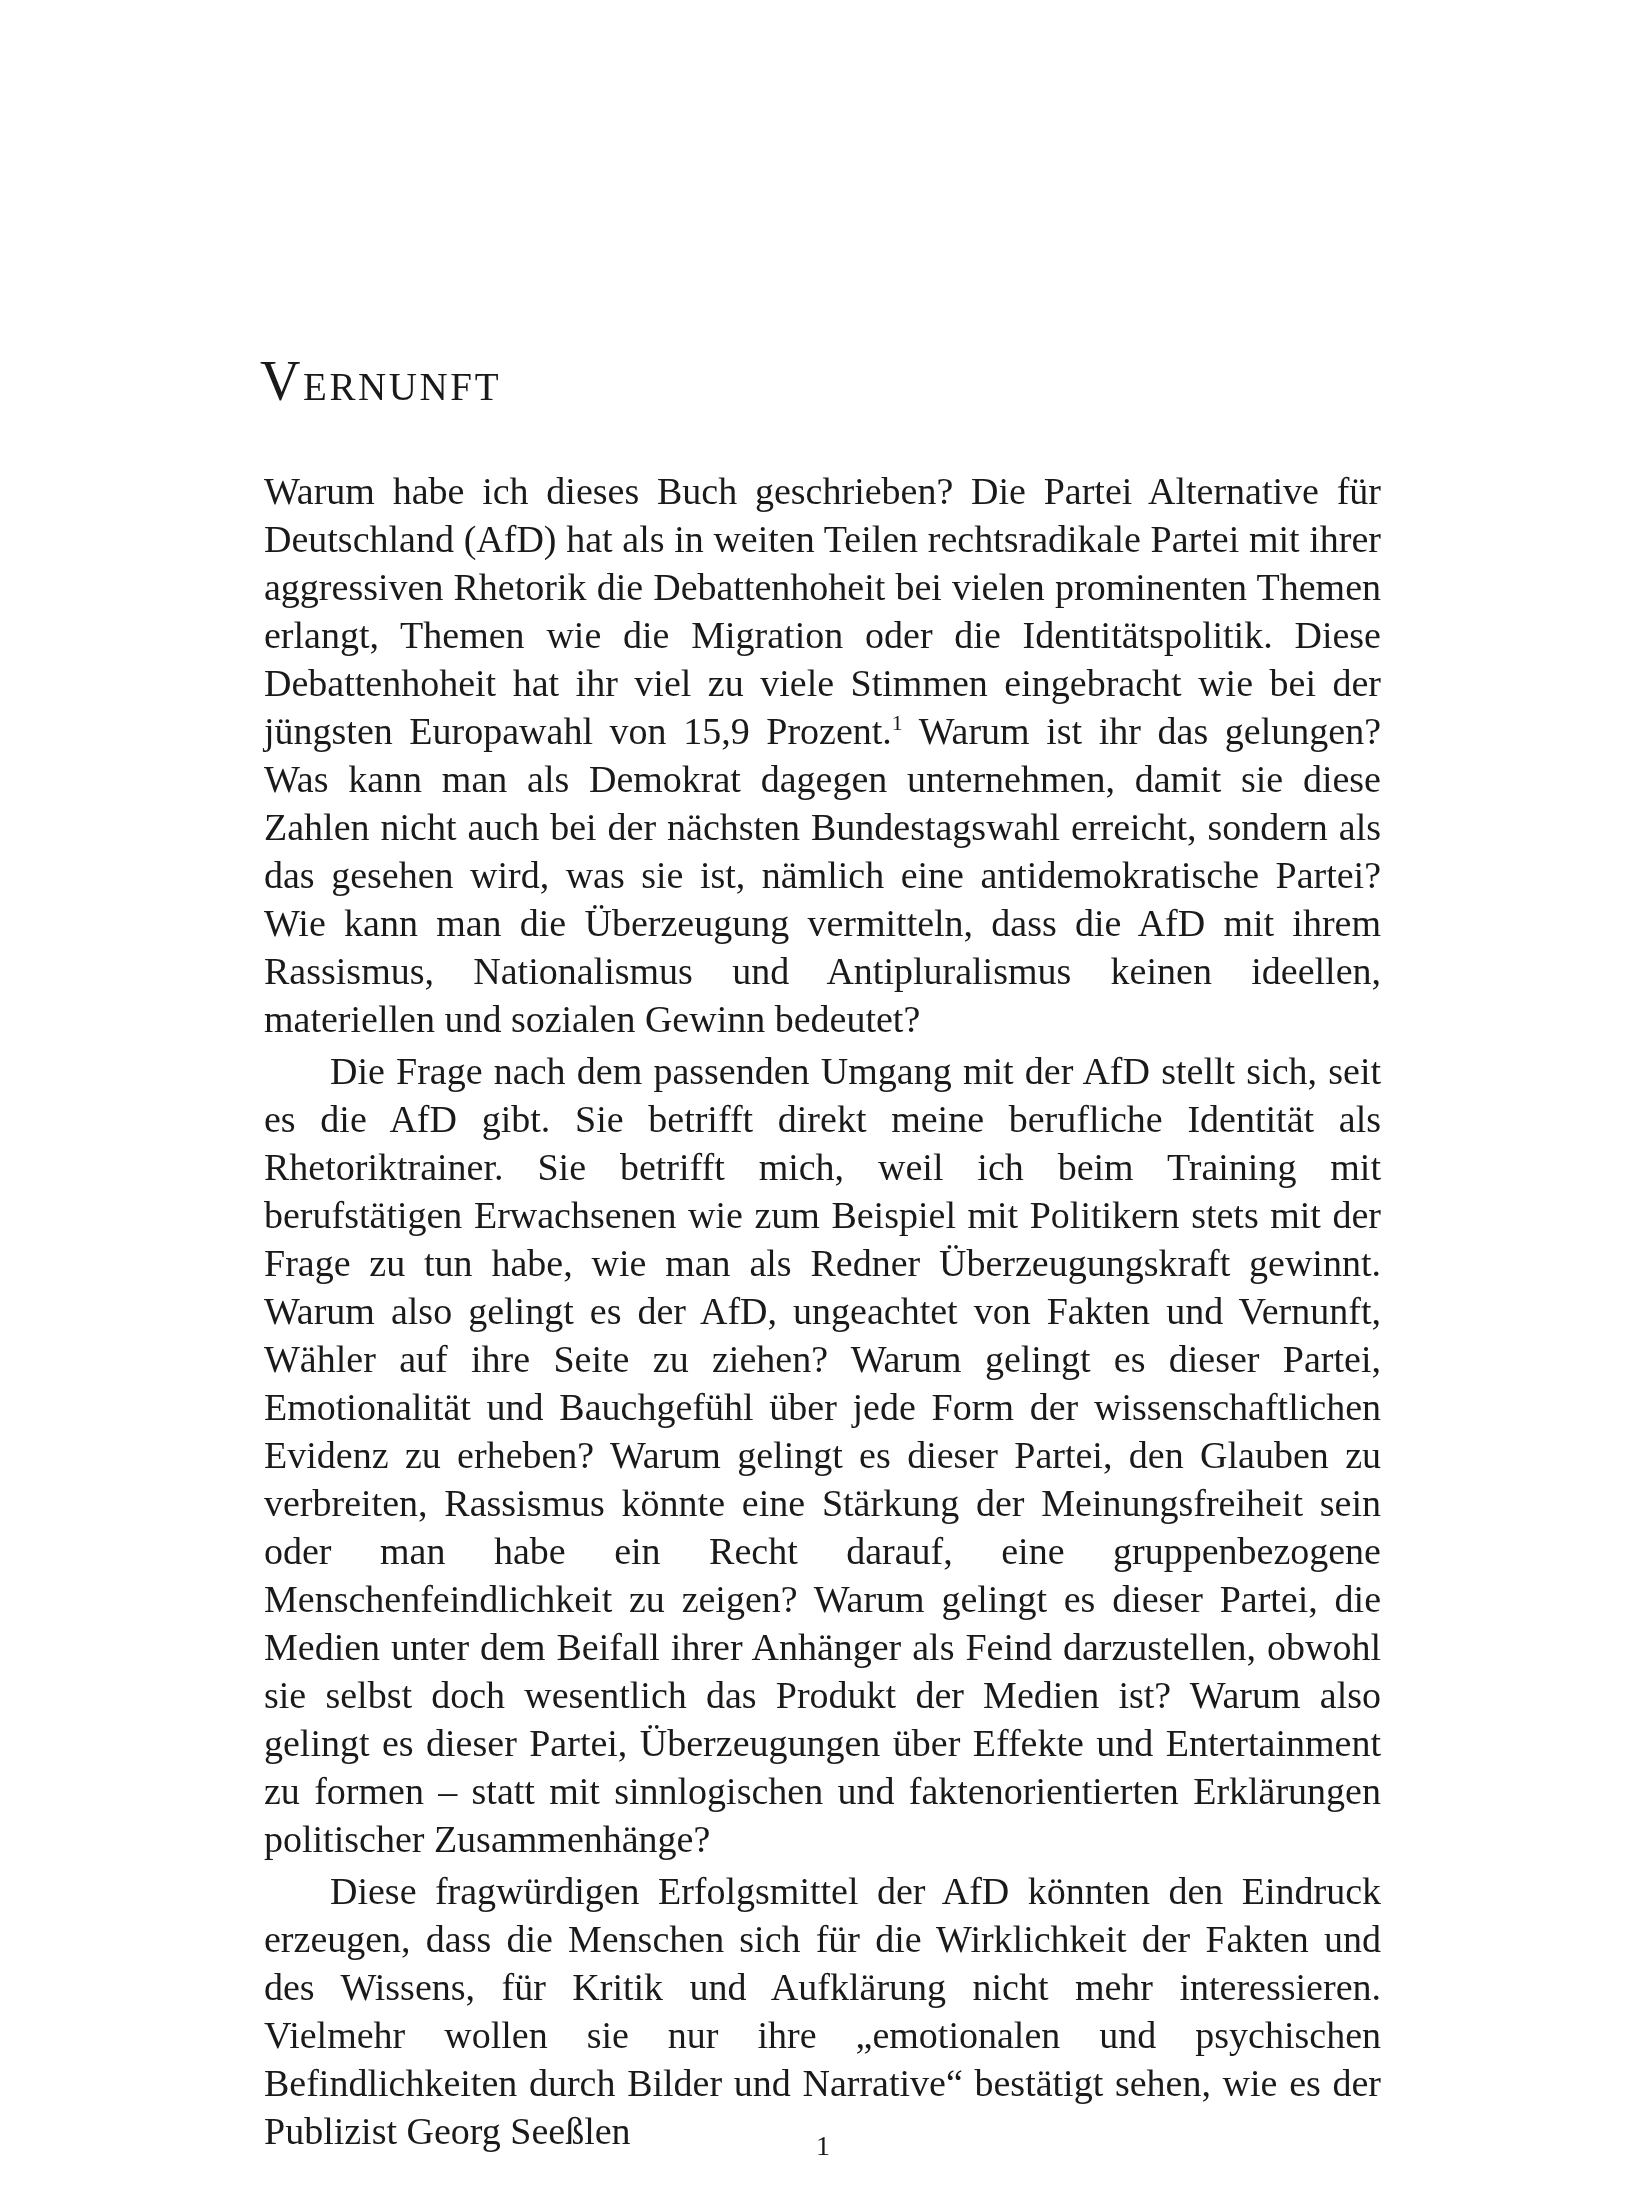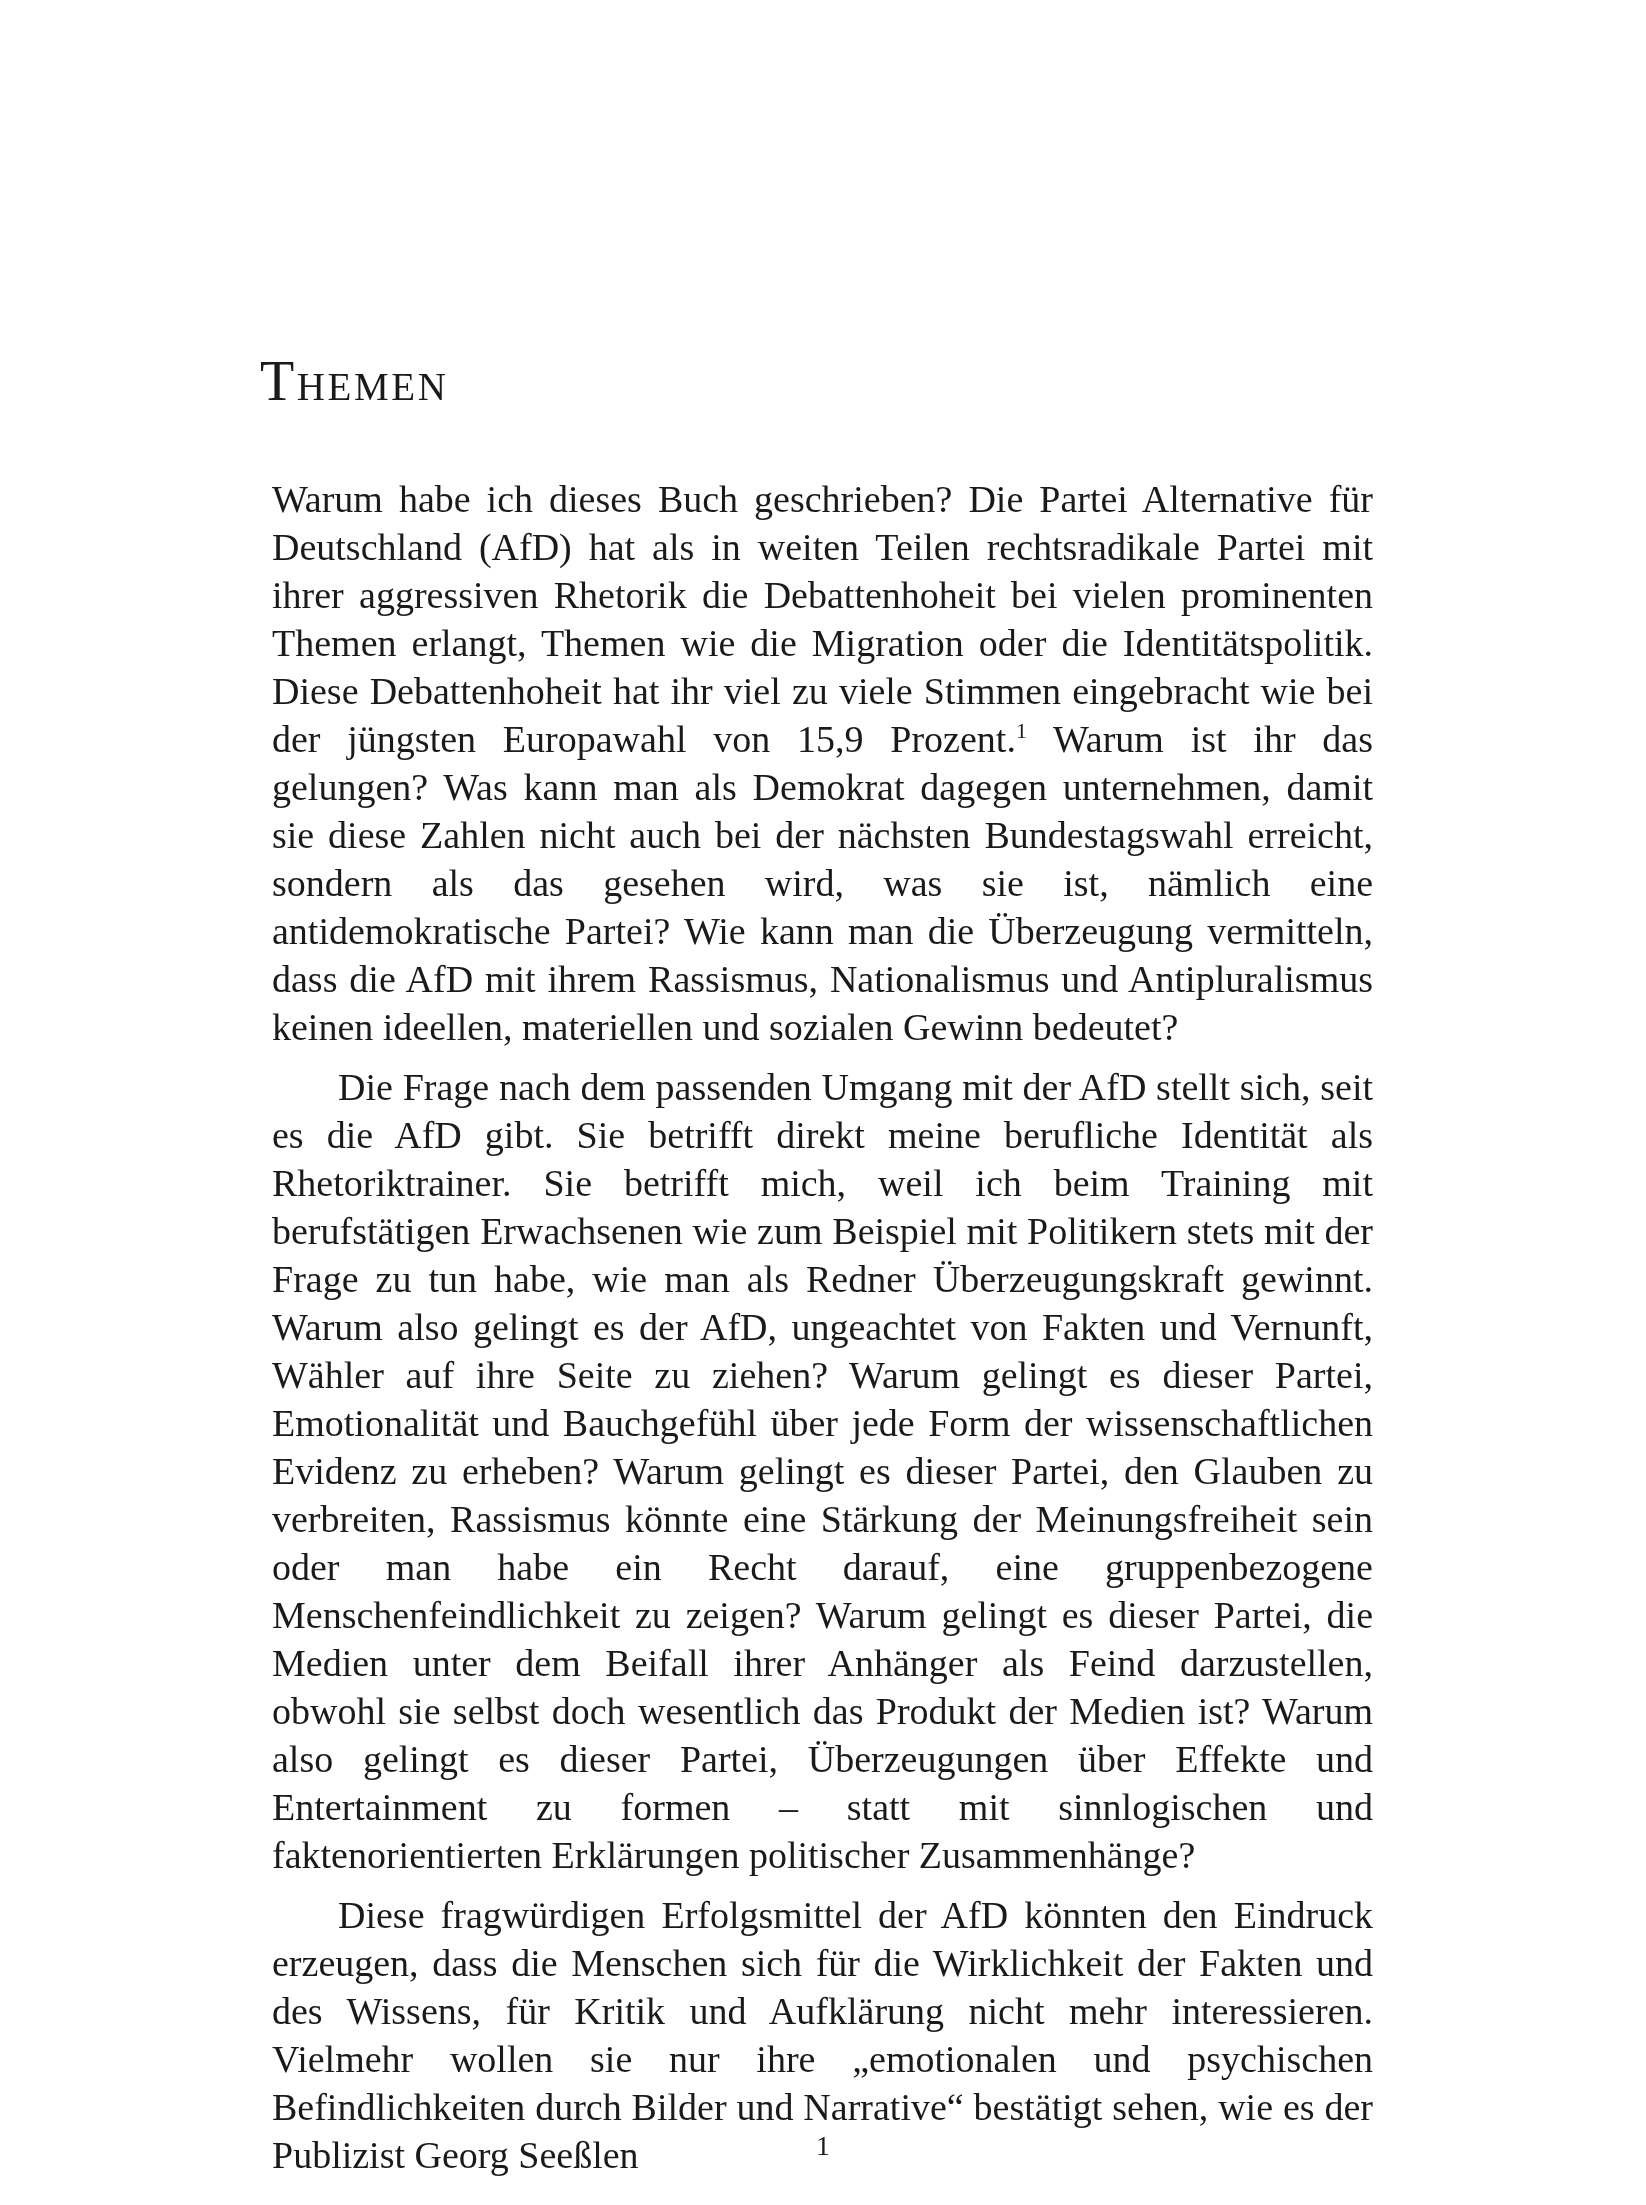--- a/index.html
+++ b/index.html
@@ -31,37 +31,37 @@
     .body-text {
       position: absolute;
       left: 260px;
       top: 463px;
       width: 1125px;
       font-size: 38px;
       line-height: 48px;
       text-align: justify;
       hyphens: manual;
     }
-    .para { margin: 12px; }
+    .para { margin: 4px; }
     .para.indent { text-indent: 66px; }
     .fn { font-size: 22px; vertical-align: super; line-height: 0; }
     .page-number {
       position: absolute;
       left: 0;
       width: 1646px;
       top: 2130px;
       text-align: center;
       font-size: 28px;
     }
   </style>
 </head>
 <body>
 
 <div class="page">
-  <h1 class="title">Themen</h1>
+  <h1 class="title">Vernunft</h1>
 
   <div class="body-text">
     <p class="para"><span>Warum habe ich dieses Buch geschrieben? Die Partei Alternative für Deutschland (AfD) hat als in weiten Teilen rechtsradikale Partei mit ihrer aggressiven Rhetorik die Debattenhoheit bei vielen prominenten Themen erlangt, Themen wie die Migration oder die Identitätspolitik. Diese Debattenhoheit hat ihr viel zu viele Stimmen eingebracht wie bei der jüngsten Europawahl von 15,9 Prozent.</span><sup class="fn">1</sup><span> Warum ist ihr das gelungen? Was kann man als Demokrat dagegen unternehmen, damit sie diese Zahlen nicht auch bei der nächsten Bundestagswahl erreicht, sondern als das gesehen wird, was sie ist, nämlich eine antidemokratische Partei? Wie kann man die Überzeugung vermitteln, dass die AfD mit ihrem Rassismus, Nationalismus und Antipluralismus keinen ideellen, materiellen und sozialen Gewinn bedeutet?</span></p>
     <p class="para indent">Die Frage nach dem passenden Umgang mit der AfD stellt sich, seit es die AfD gibt. Sie betrifft direkt meine berufliche Identität als Rhetoriktrainer. Sie betrifft mich, weil ich beim Training mit berufstätigen Erwachsenen wie zum Beispiel mit Politikern stets mit der Frage zu tun habe, wie man als Redner Überzeugungskraft gewinnt. Warum also gelingt es der AfD, ungeachtet von Fakten und Vernunft, Wähler auf ihre Seite zu ziehen? Warum gelingt es dieser Partei, Emotionalität und Bauchgefühl über jede Form der wissenschaftlichen Evidenz zu erheben? Warum gelingt es dieser Partei, den Glauben zu verbreiten, Rassismus könnte eine Stärkung der Meinungsfreiheit sein oder man habe ein Recht darauf, eine gruppenbezogene Menschenfeindlichkeit zu zeigen? Warum gelingt es dieser Partei, die Medien unter dem Beifall ihrer Anhänger als Feind darzustellen, obwohl sie selbst doch wesentlich das Produkt der Medien ist? Warum also gelingt es dieser Partei, Überzeugungen über Effekte und Entertainment zu formen – statt mit sinnlogischen und faktenorientierten Erklärungen politischer Zusammenhänge?</p>
     <p class="para indent">Diese fragwürdigen Erfolgsmittel der AfD könnten den Eindruck erzeugen, dass die Menschen sich für die Wirklichkeit der Fakten und des Wissens, für Kritik und Aufklärung nicht mehr interessieren. Vielmehr wollen sie nur ihre „emotionalen und psychischen Befindlichkeiten durch Bilder und Narrative“ bestätigt sehen, wie es der Publizist Georg Seeßlen</p>
   </div>
 
   <div class="page-number">1</div>
 </div>
 

